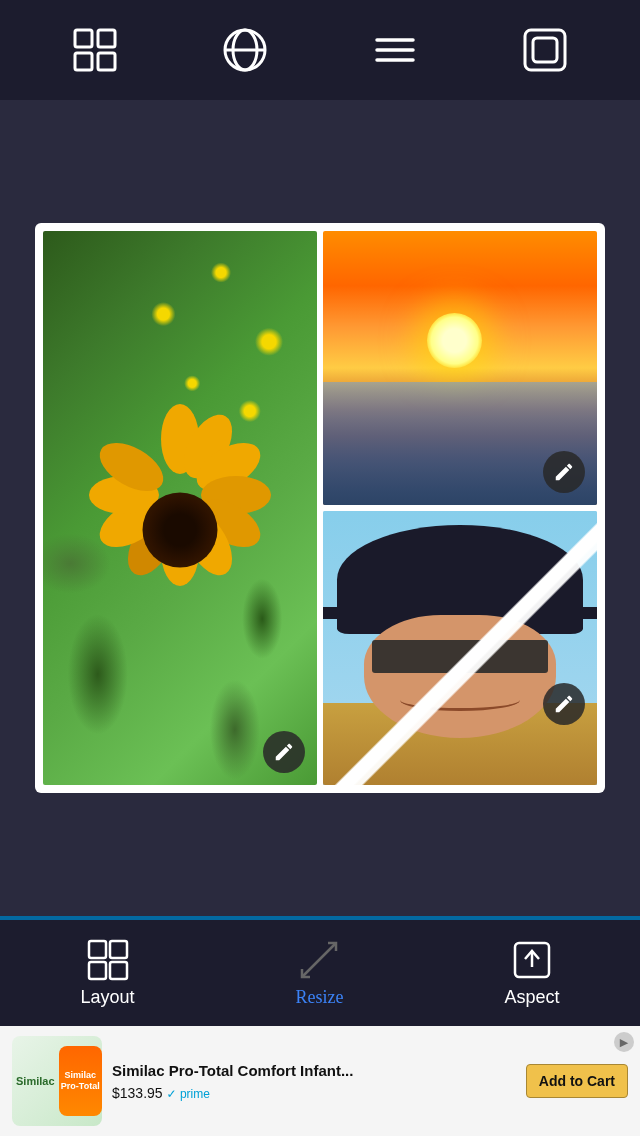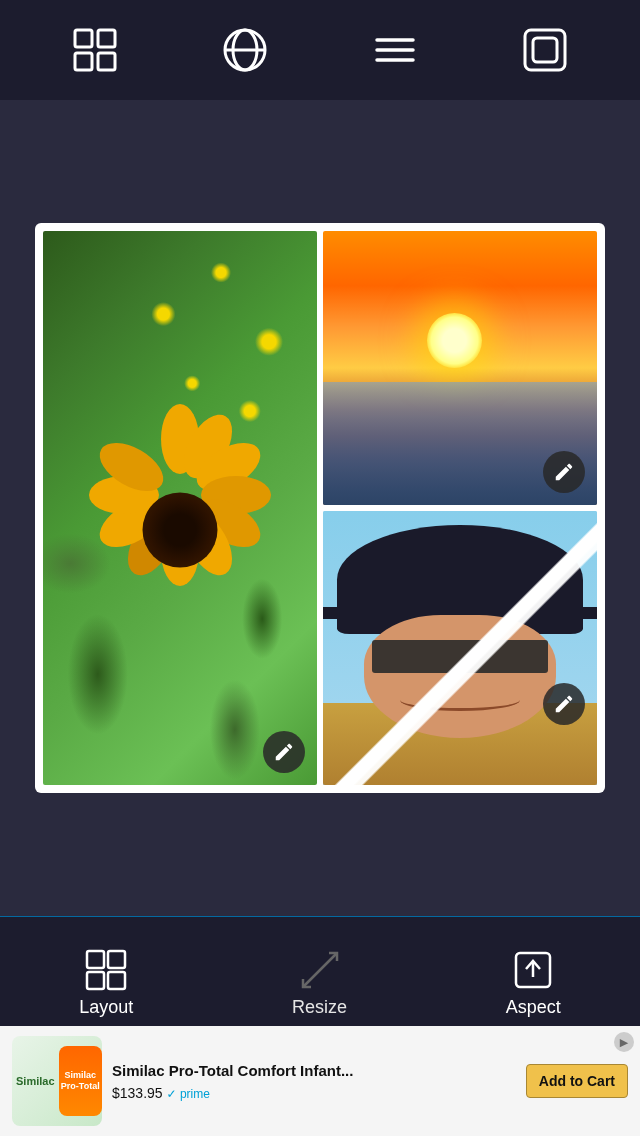--- a/index.html
+++ b/index.html
@@ -219,24 +219,24 @@
       justify-content: center;
       z-index: 10;
       cursor: pointer;
     }
 
     
     .bottom-toolbar {
       background: #1c1c2e;
       height: 110px;
       display: flex;
-      align-items: flex-end;
+      align-items: center;
       justify-content: space-around;
       flex-shrink: 0;
-      border-top: 1px solid #0369a1;
+      border-top: 4px solid #0369a1;
     }
 
     .bottom-btn {
       display: flex;
       flex-direction: column;
       align-items: center;
       gap: 6px;
       cursor: pointer;
       padding: 8px 16px;
     }
@@ -249,21 +249,22 @@
       stroke-width: 2.5;
     }
 
     .bottom-btn span {
       color: white;
       font-size: 18px;
       font-weight: 400;
     }
 
     .bottom-btn.disabled span {
-      color: #e5e5e5;
+      color: #3b82f6;
+      font-family: Liberation Serif, serif;
     }
     .bottom-btn.disabled svg {
       stroke: #666;
     }
 
     .bottom-btn.active svg {
       stroke: white;
     }
 
     

